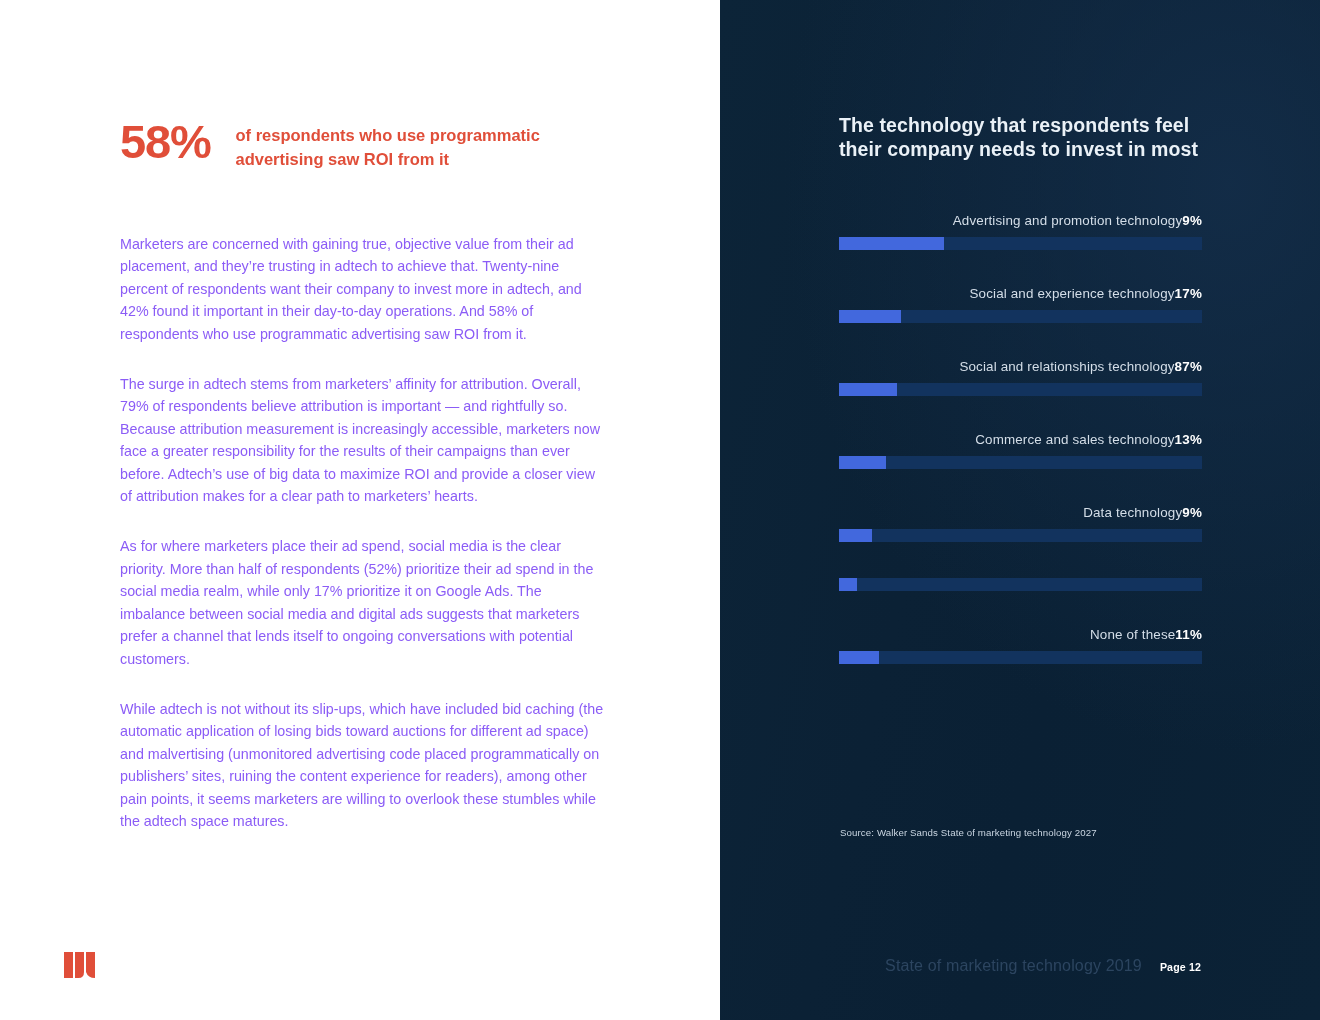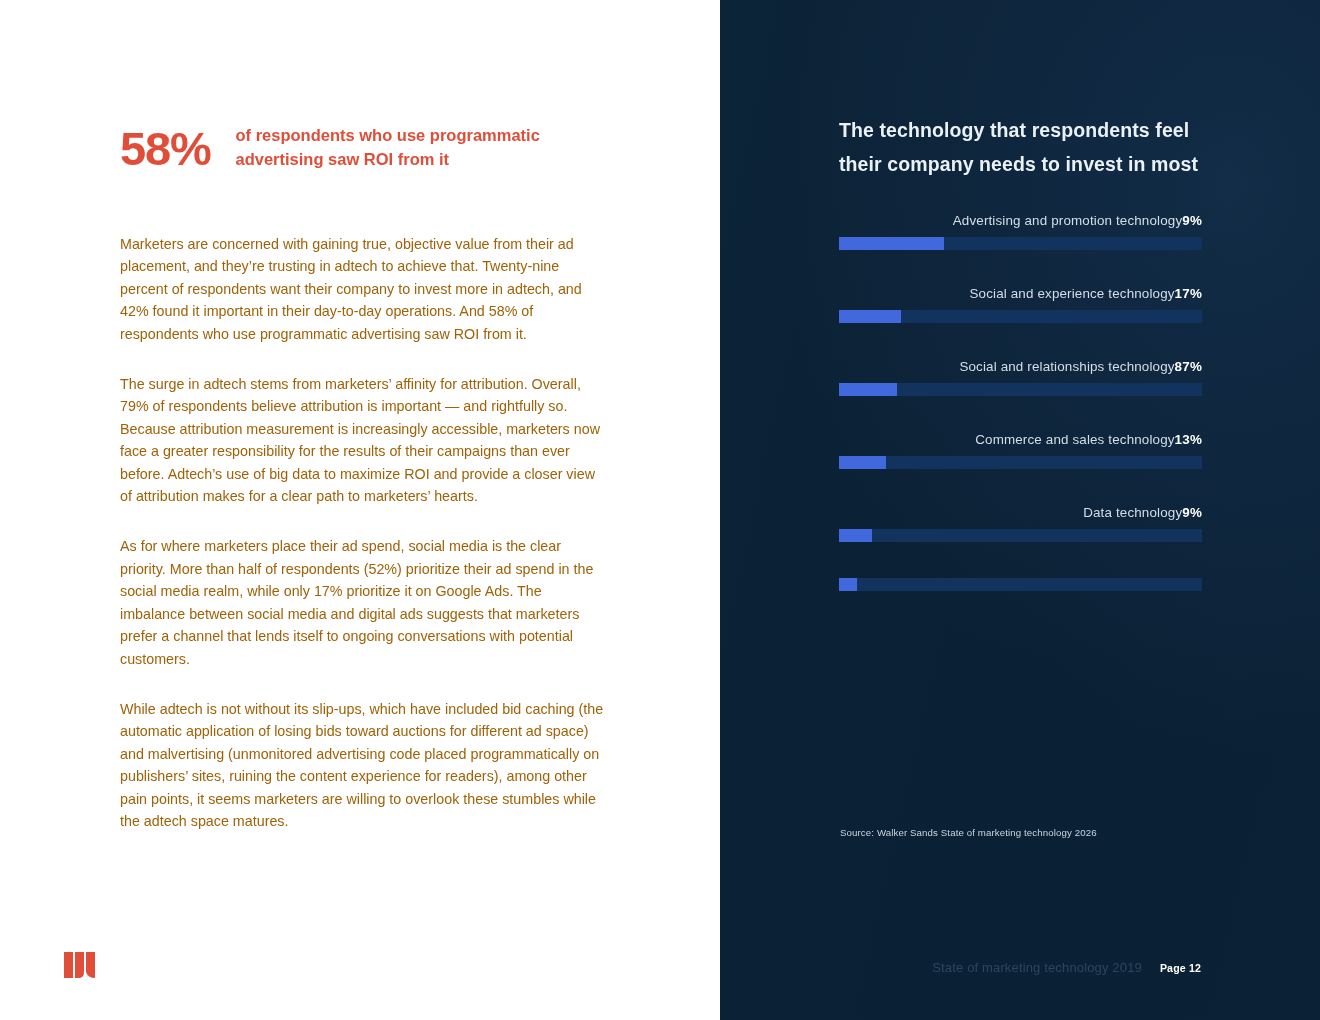--- a/index.html
+++ b/index.html
@@ -27,21 +27,21 @@
     height: 1020px;
     background: #ffffff;
     flex: 0 0 720px;
   }
   .stat-block {
     position: absolute;
     left: 120px;
     top: 118px;
     width: 500px;
     display: flex;
-    align-items: flex-end;
+    align-items: flex-start;
   }
   .stat-number {
     font-size: 47px;
     font-weight: 700;
     color: #E04E39;
     letter-spacing: -1.2px;
     line-height: 1.0;
     margin: 0;
     white-space: nowrap;
   }
@@ -58,21 +58,21 @@
   .body-copy {
     position: absolute;
     left: 120px;
     top: 233px;
     width: 486px;
   }
   .body-copy p {
     margin: 0 0 28px 0;
     font-size: 14.3px;
     line-height: 22.4px;
-    color: #a16207;
+    color: #8b5cf6;
     font-weight: 400;
   }
   .body-copy p:last-child { margin-bottom: 0; }
 
   .brand-logo {
     position: absolute;
     left: 64px;
     bottom: 42px;
     width: 34px;
     height: 26px;
@@ -89,21 +89,21 @@
       radial-gradient(120% 90% at 85% 18%, rgba(20,46,74,0.85) 0%, rgba(9,28,50,0) 62%),
       linear-gradient(103deg, #0C2438 0%, #0B2135 38%, #0A2034 58%, #0B2236 100%);
   }
   .chart-title {
     position: absolute;
     left: 119px;
     top: 113px;
     width: 380px;
     font-size: 19.5px;
     font-weight: 700;
-    line-height: 34px;
+    line-height: 24px;
     color: #EAF1F7;
     letter-spacing: 0.1px;
   }
 
   .bars {
     position: absolute;
     left: 119px;
     top: 213px;
     width: 363px;
   }
@@ -157,21 +157,21 @@
 
   .page-footer {
     position: absolute;
     right: 119px;
     bottom: 45px;
     display: flex;
     align-items: baseline;
     gap: 12px;
   }
   .footer-doc {
-    font-size: 13px;
+    font-size: 16px;
     color: #2C4560;
     letter-spacing: 0.15px;
   }
   .footer-page {
     font-size: 10.6px;
     color: #FFFFFF;
     font-weight: 700;
     letter-spacing: 0.15px;
     padding-left: 6px;
   }
@@ -260,24 +260,33 @@
           <div class="bar-fill" style="width: 9%;"></div>
         </div>
       </div>
 
       <div class="bar-row">
         <div class="bar-track">
           <div class="bar-fill" style="width: 5%;"></div>
         </div>
       </div>
 
-
-    </div>
-
-    <div class="chart-source">Source: Walker Sands State of marketing technology 2026</div>
+      <div class="bar-row">
+        <div class="bar-head">
+          <span class="bar-label">None of these</span>
+          <span class="bar-value">11%</span>
+        </div>
+        <div class="bar-track">
+          <div class="bar-fill" style="width: 11%;"></div>
+        </div>
+      </div>
+
+    </div>
+
+    <div class="chart-source">Source: Walker Sands State of marketing technology 2027</div>
 
     <div class="page-footer">
       <span class="footer-doc">State of marketing technology 2019</span>
       <span class="footer-page">Page 12</span>
     </div>
 
   </div>
 
 </div>
 

